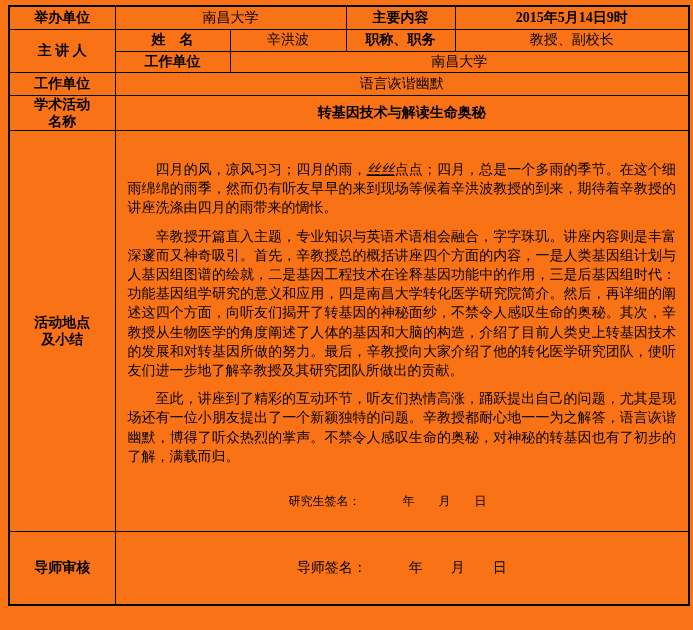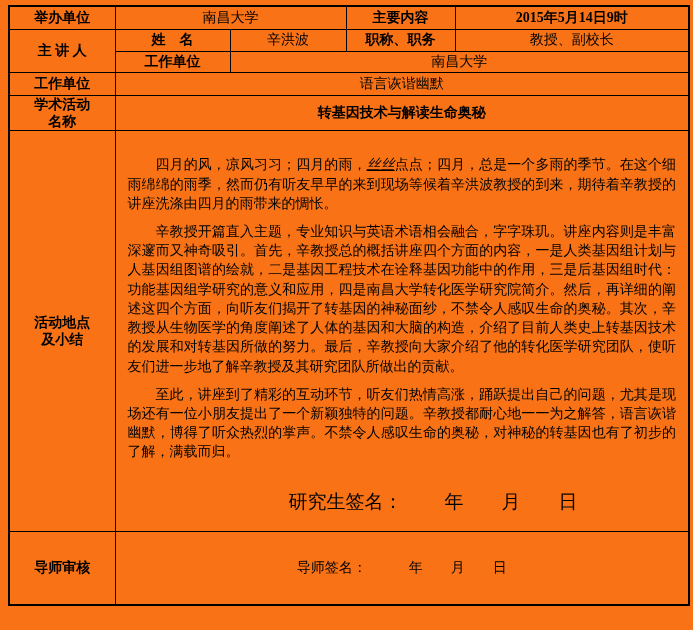--- a/index.html
+++ b/index.html
@@ -52,21 +52,21 @@
     text-align: justify;
     text-indent: 2em;
   }
   .em-underline {
     font-style: italic;
     text-decoration: underline;
   }
   .sig-line {
     margin-top: 27px;
     padding-left: 170px;
-    font-size: 19px;
+    font-size: 12px;
     text-align: left;
   }
   .sig-date { margin-left: 42px; }
   td.tutor-cell {
     text-align: left;
     vertical-align: middle;
     padding-left: 36px;
     padding-top: 10px;
     font-size: 15px;
     border-radius: 14px;

